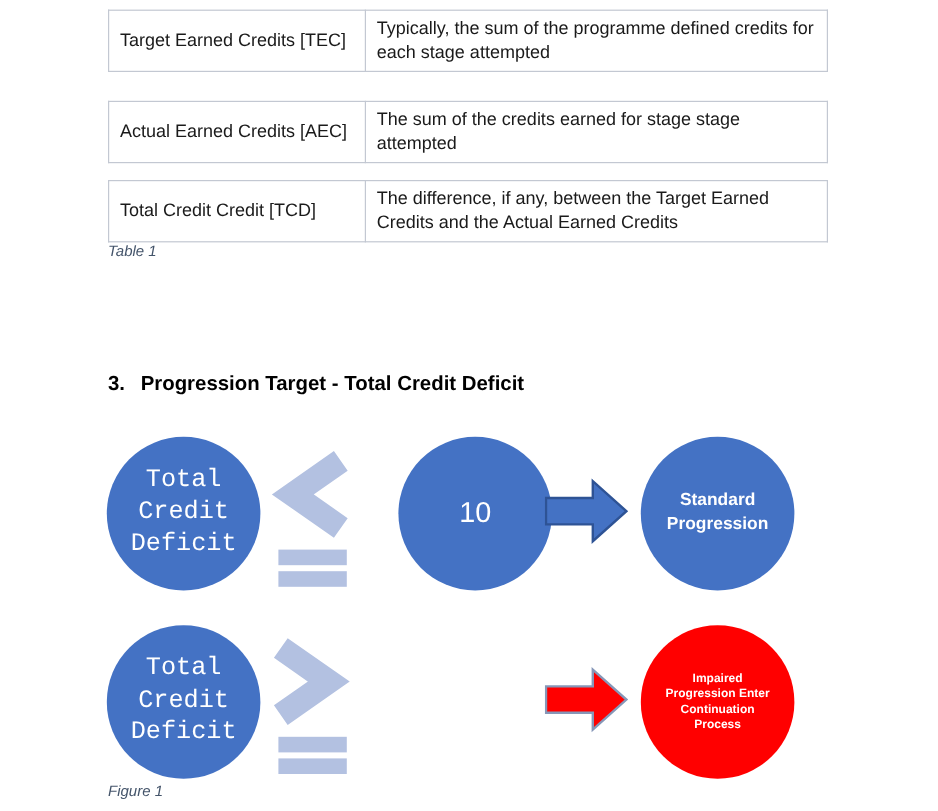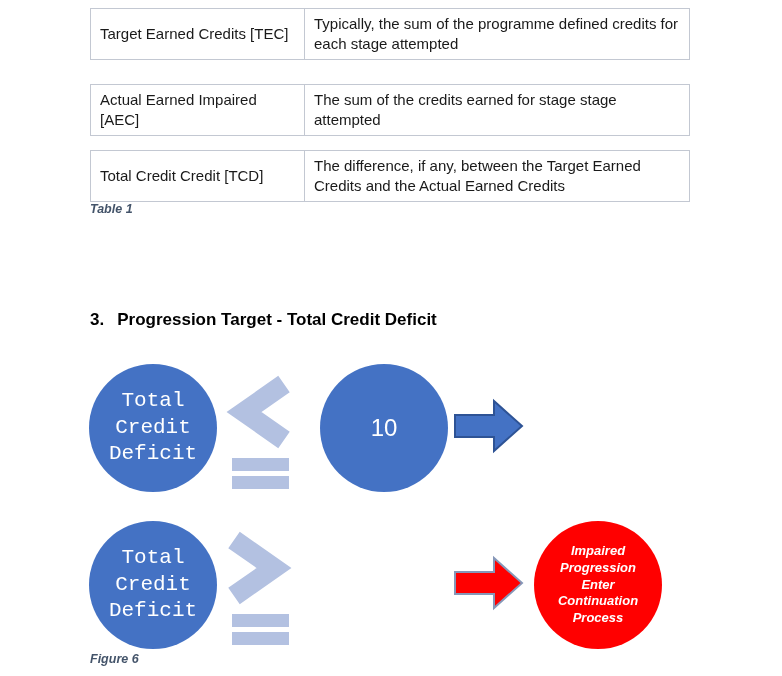--- a/index.html
+++ b/index.html
@@ -30,21 +30,21 @@
   }
   .def-table td.term { width: 195px; }
   .t1 { top: 8px; }  .t1 td { height: 34px; }
   .t2 { top: 84px; } .t2 td { height: 25px; }
   .t3 { top: 150px; } .t3 td { height: 34px; }
   
   .caption {
     position: absolute;
     left: 90px;
     font-size: 12.5px;
-    font-weight: bold;
+    font-weight: normal;
     font-style: italic;
     color: var(--caption-color, #44546A);
   }
   .table-caption { top: 202px; }
   .figure-caption { top: 652px; }
   
   .heading {
     position: absolute;
     left: 90px;
     top: 310px;
@@ -64,50 +64,50 @@
     align-items: center;
     justify-content: center;
     text-align: center;
     color: #ffffff;
   }
   .c-blue { background: var(--accent-blue, #4472C4); }
   .c-red  { background: var(--accent-red, #FF0000); }
   .subject span   { font-size: 21px; line-height: 1.27; width: 98px; font-family: Liberation Mono, monospace; }
   .threshold span { font-size: 24px; }
   .outcome-lg span { font-size: 14.5px; font-weight: bold; line-height: 1.35; width: 100px; }
-  .outcome-sm span { font-size: 13px;   font-weight: bold; line-height: 1.3;  width: 102px; font-style: italic; }
+  .outcome-sm span { font-size: 10px;   font-weight: bold; line-height: 1.3;  width: 102px; }
   .comparator, .flow-arrow { position: absolute; }
   .chev-line { fill: none; stroke: var(--comparator-light-blue, #B3C1E1); stroke-width: 20; stroke-linejoin: miter; }
   .eq-bar    { fill: var(--comparator-light-blue, #B3C1E1); }
   .arrow-blue { fill: var(--accent-blue, #4472C4); stroke: var(--blue-arrow-outline, #2E5395); stroke-width: 2; stroke-linejoin: miter; }
   .arrow-red  { fill: var(--accent-red, #FF0000); stroke: var(--red-arrow-outline, #8697B8); stroke-width: 2; stroke-linejoin: miter; }
   
   .r1-circ { top: 364px; } .r1-comp { top: 372px; } .r1-arrow { top: 397px; }
   .r2-circ { top: 521px; } .r2-comp { top: 528px; } .r2-arrow { top: 554px; }
-  .col-subject { left: 89px; } .col-comp { left: 222px; } .col-threshold { left: 320px; }
+  .col-subject { left: 89px; } .col-comp { left: 222px; } .col-threshold { left: 332px; }
   .col-arrow { left: 454px; } .col-outcome { left: 534px; }
 </style>
 </head>
 <body>
 
 <div class="page">
 
   <table class="def-table t1">
     <tbody>
         <tr>
       <td class="term">Target Earned Credits [TEC]</td>
       <td class="def">Typically, the sum of the programme defined credits for each stage attempted</td>
     </tr>
   </tbody>
     </table>
 
   <table class="def-table t2">
     <tbody>
         <tr>
-      <td class="term">Actual Earned Impaired [AEC]</td>
+      <td class="term">Actual Earned Credits [AEC]</td>
       <td class="def">The sum of the credits earned for stage stage attempted</td>
     </tr>
   </tbody>
     </table>
 
   <table class="def-table t3">
     <tbody>
         <tr>
       <td class="term">Total Credit Credit [TCD]</td>
       <td class="def">The difference, if any, between the Target Earned Credits and the Actual Earned Credits</td>
@@ -133,35 +133,38 @@
   </svg>
 
   <div class="circle c-blue threshold col-threshold r1-circ">
     <span>10</span>
   </div>
 
   <svg class="flow-arrow col-arrow r1-arrow" width="70" height="58" viewBox="0 0 70 58">
     <polygon class="arrow-blue" points="1,18 40,18 40,4 68,29 40,54 40,40 1,40"></polygon>
   </svg>
 
+  <div class="circle c-blue outcome-lg col-outcome r1-circ">
+    <span>Standard Progression</span>
+  </div>
 
   <div class="circle c-blue subject col-subject r2-circ">
     <span>Total Credit Deficit</span>
   </div>
 
   <svg class="comparator col-comp r2-comp" width="74" height="118" viewBox="0 0 74 118">
     <polyline class="chev-line" points="12,12 52,40 12,68"></polyline>
     <rect class="eq-bar" x="10" y="86" width="57" height="13"></rect>
     <rect class="eq-bar" x="10" y="104" width="57" height="13"></rect>
   </svg>
 
 
   <svg class="flow-arrow col-arrow r2-arrow" width="70" height="58" viewBox="0 0 70 58">
     <polygon class="arrow-red" points="1,18 40,18 40,4 68,29 40,54 40,40 1,40"></polygon>
   </svg>
 
   <div class="circle c-red outcome-sm col-outcome r2-circ">
     <span>Impaired Progression Enter Continuation Process</span>
   </div>
 
-  <div class="caption figure-caption">Figure 6</div>
+  <div class="caption figure-caption">Figure 1</div>
 
 </div>
 
 </body></html>

